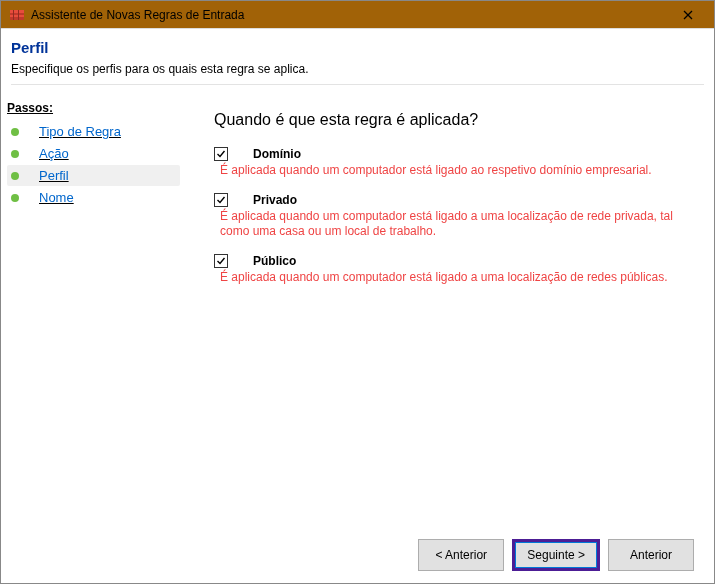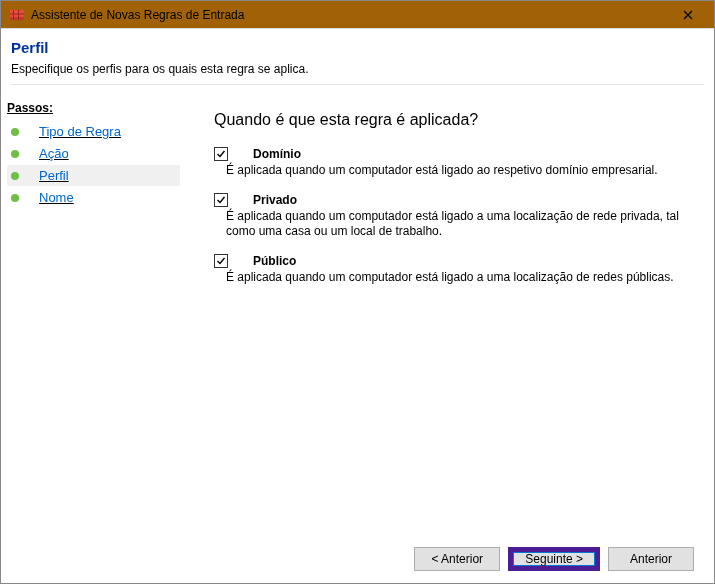--- a/index.html
+++ b/index.html
@@ -110,47 +110,47 @@
     margin-right: 8px;
     display:inline-flex; align-items:center; justify-content:center;
     background:#fff;
   }
   .checkbox svg { width: 10px; height: 10px; }
   .option-label {
     font-weight: bold;
     font-size: 12px;
   }
   .option-desc {
-    margin-left: 12px;
+    margin-left: 6px;
     margin-top: 2px;
     font-size: 12px;
-    color: #000000;
+    color: #ef4444;
     line-height: 1.3;
     max-width: 460px;
   }
 
   .footer {
     position: absolute;
     bottom: 14px;
     right: 20px;
     display: flex;
     gap: 8px;
   }
   .btn {
     min-width: 86px;
-    height: 24px;
+    height: 32px;
     padding: 0 12px;
     font-size: 12px;
     background: #e1e1e1;
     border: 1px solid #adadad;
     color: #000;
     display:inline-flex; align-items:center; justify-content:center;
   }
   .btn.default {
-    border: 5px solid #4c1d95;
+    border: 3px solid #4c1d95;
     box-shadow: inset 0 0 0 1px #0078d7;
   }
 </style>
 </head>
 <body>
 
 <div class="titlebar">
   <span class="app-icon">
     <svg viewBox="0 0 16 16">
       <rect x="1" y="3" width="14" height="10" rx="1" fill="#c0392b"></rect>

